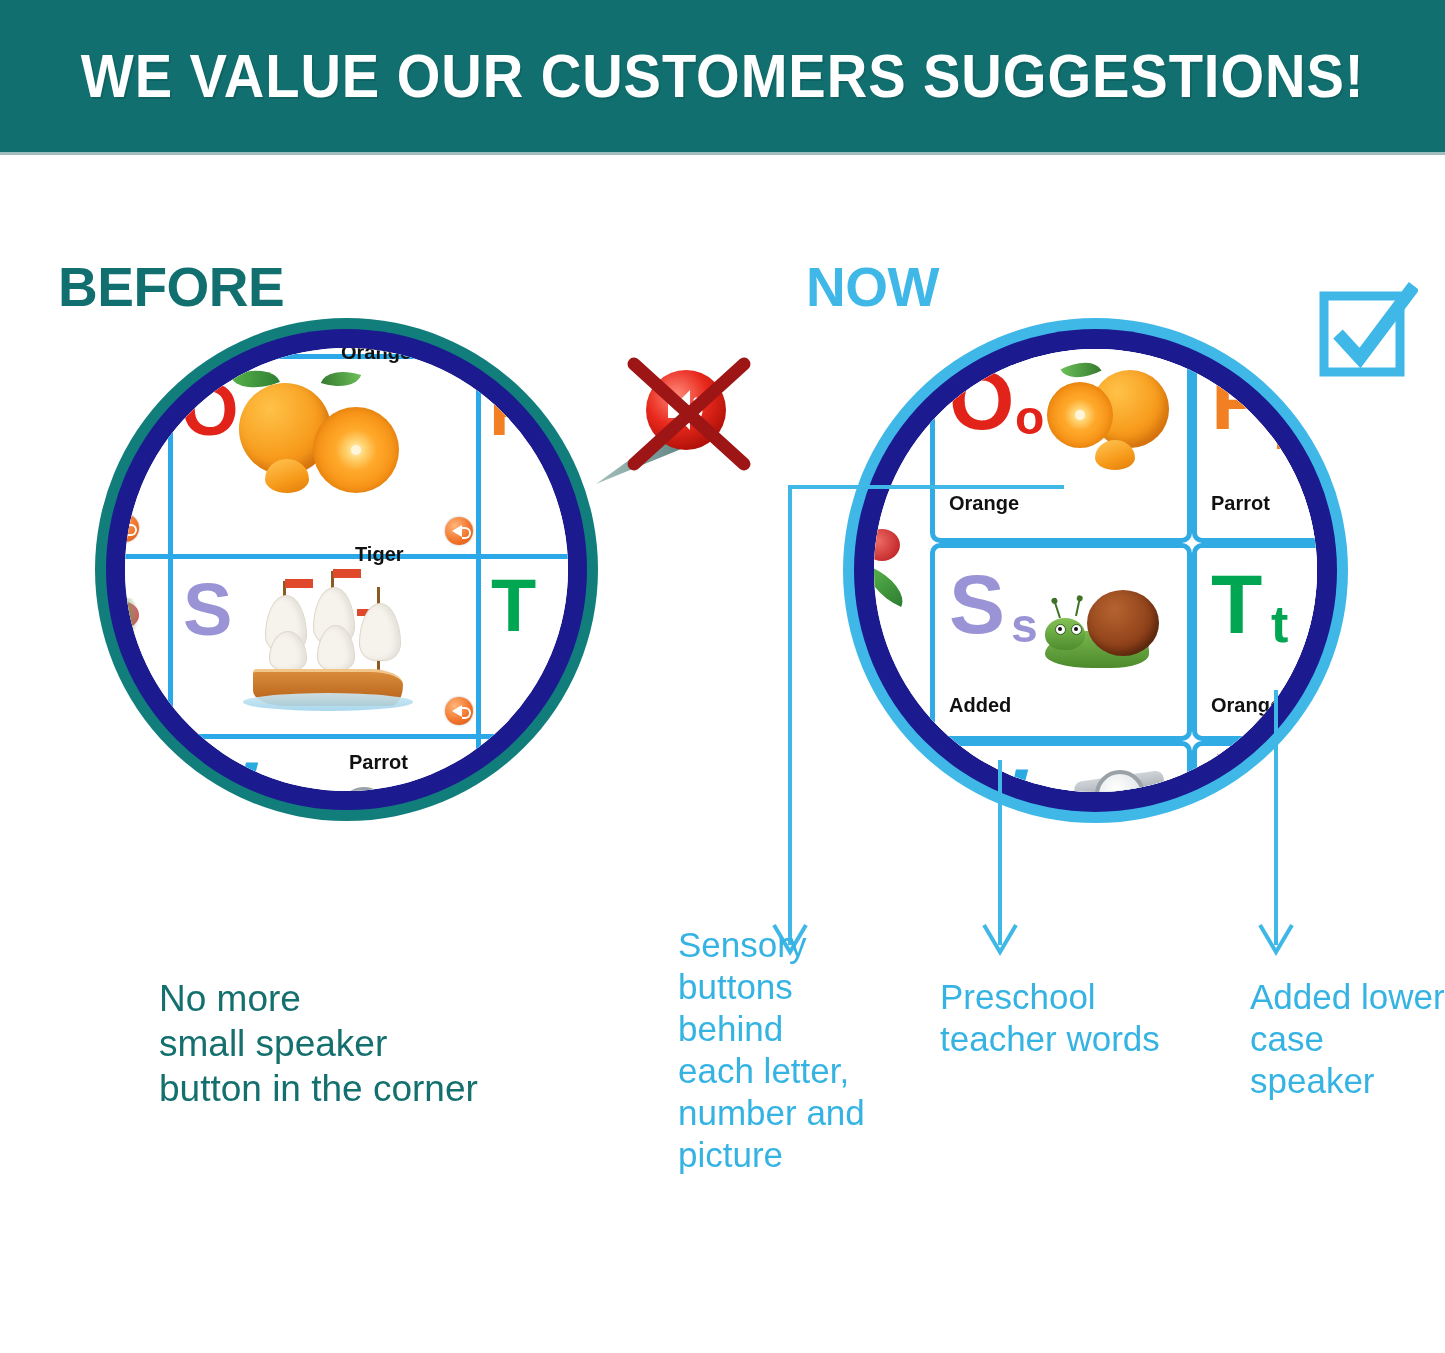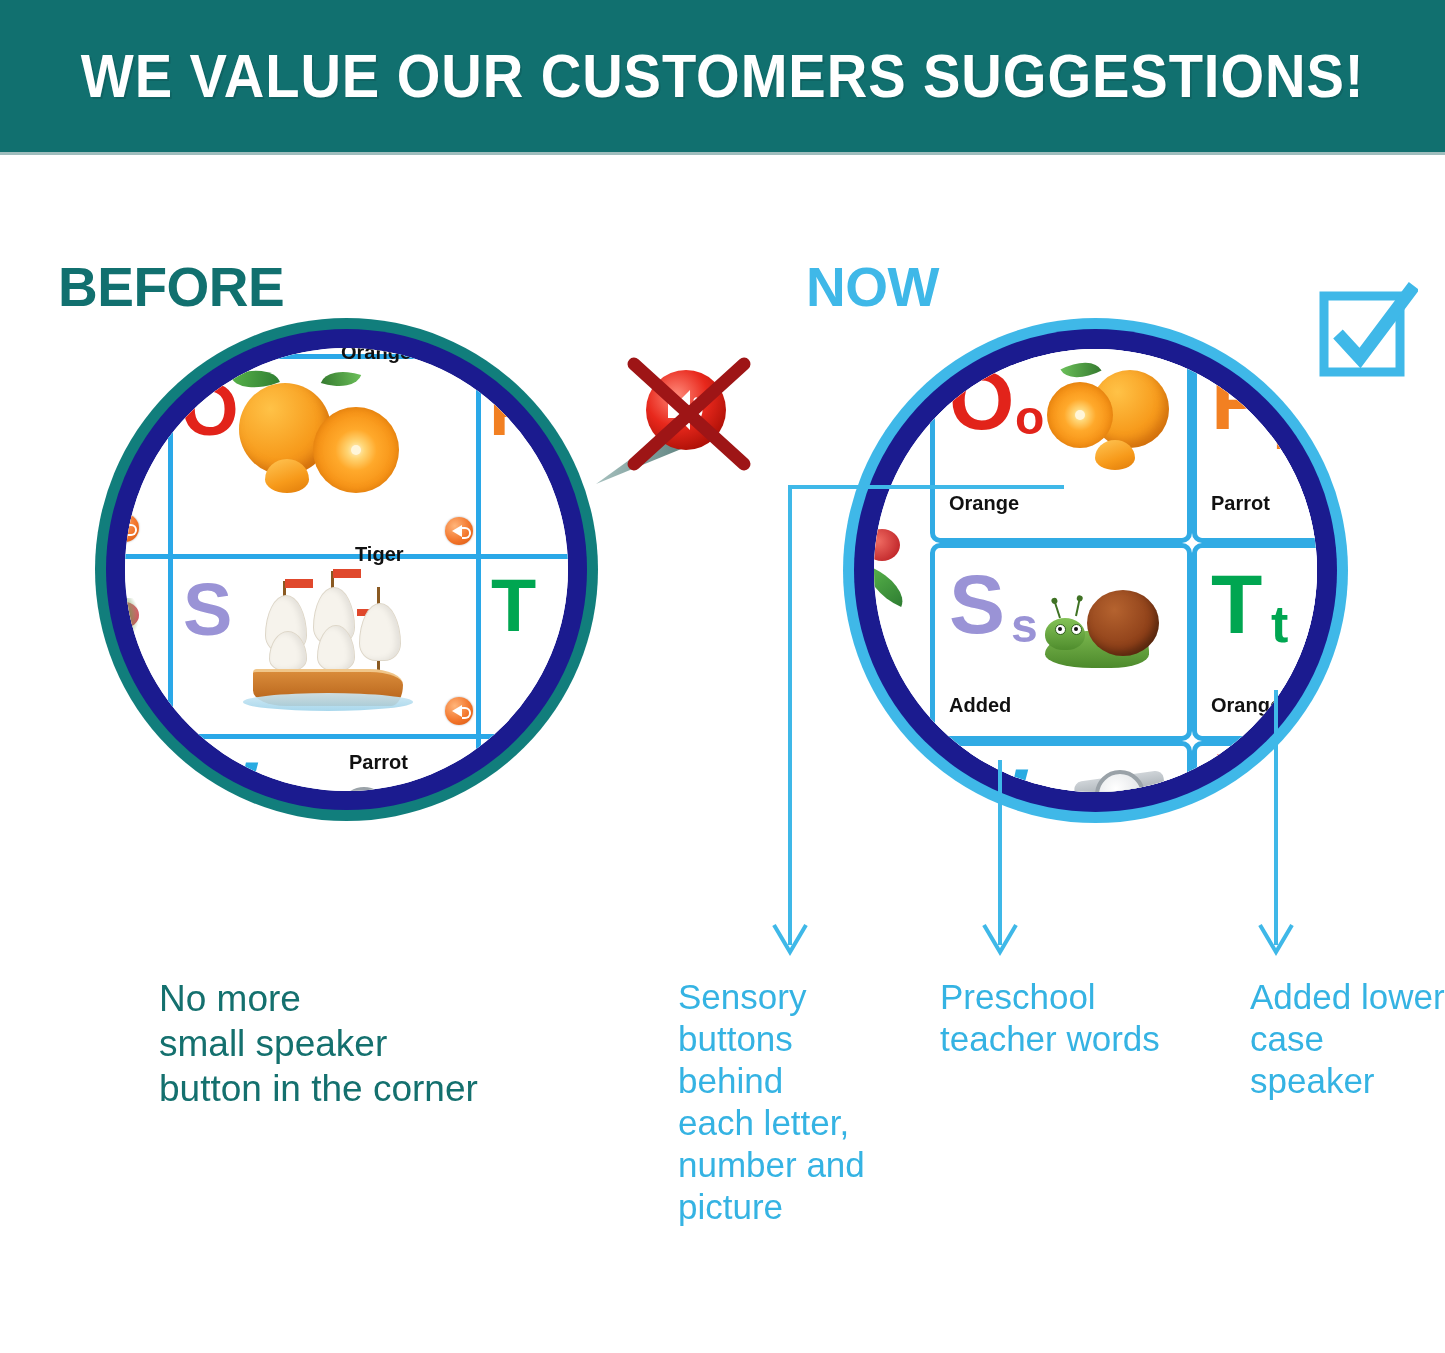--- a/index.html
+++ b/index.html
@@ -239,21 +239,21 @@
   
   .cap{
     position:absolute;
     font-size:35px;
     line-height:1.20;
     font-family:"Liberation Sans", sans-serif;
     white-space:pre-line;
   }
   #caption-before{left:159px;top:976px;color:#14706e;font-size:37px;line-height:1.22;}
   .cap-blue{color:#35b3e3;}
-  #caption-sensory{left:678px;top:976px;width:190px;}
+  #caption-sensory{left:678px;top:924px;width:190px;}
   #caption-preschool{left:940px;top:976px;width:240px;}
   #caption-lowercase{left:1250px;top:976px;width:195px;}
 </style>
 </head>
 <body>
 
 <div class="banner">
   <div class="banner-title">WE VALUE OUR CUSTOMERS SUGGESTIONS!</div>
 </div>
 <div class="banner-rule"></div>

